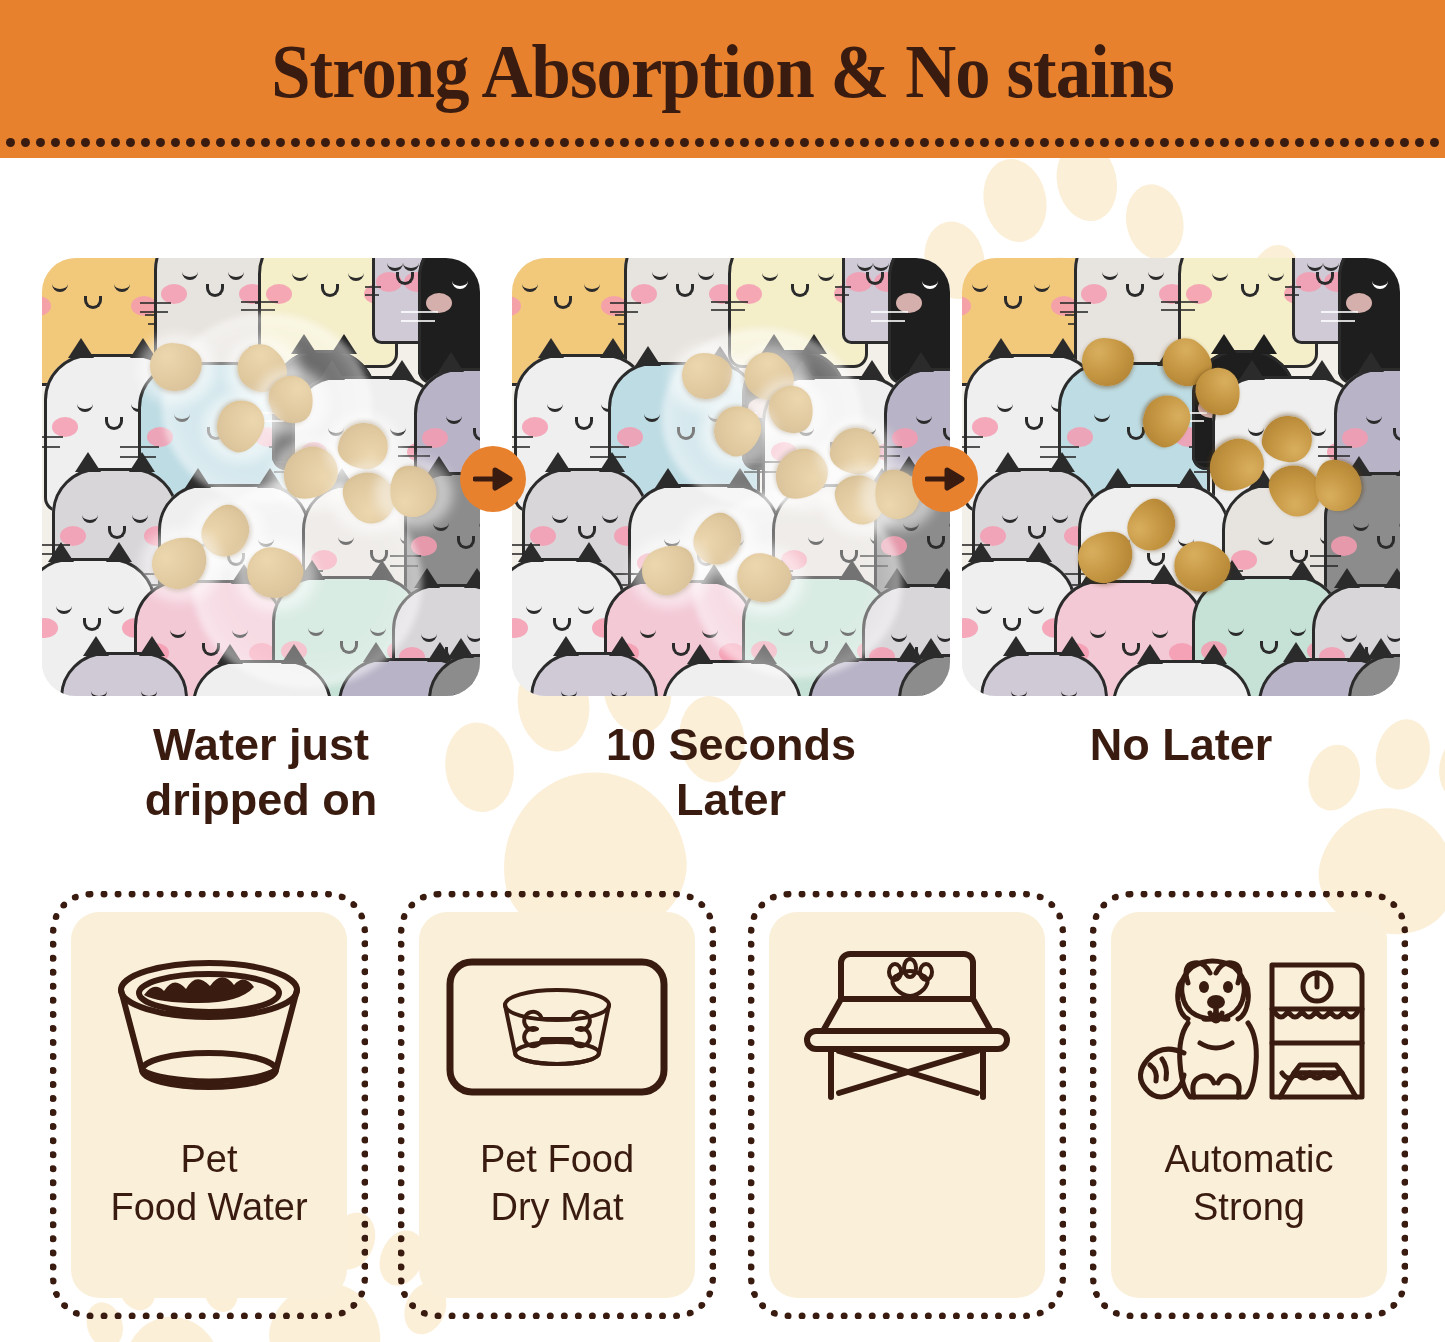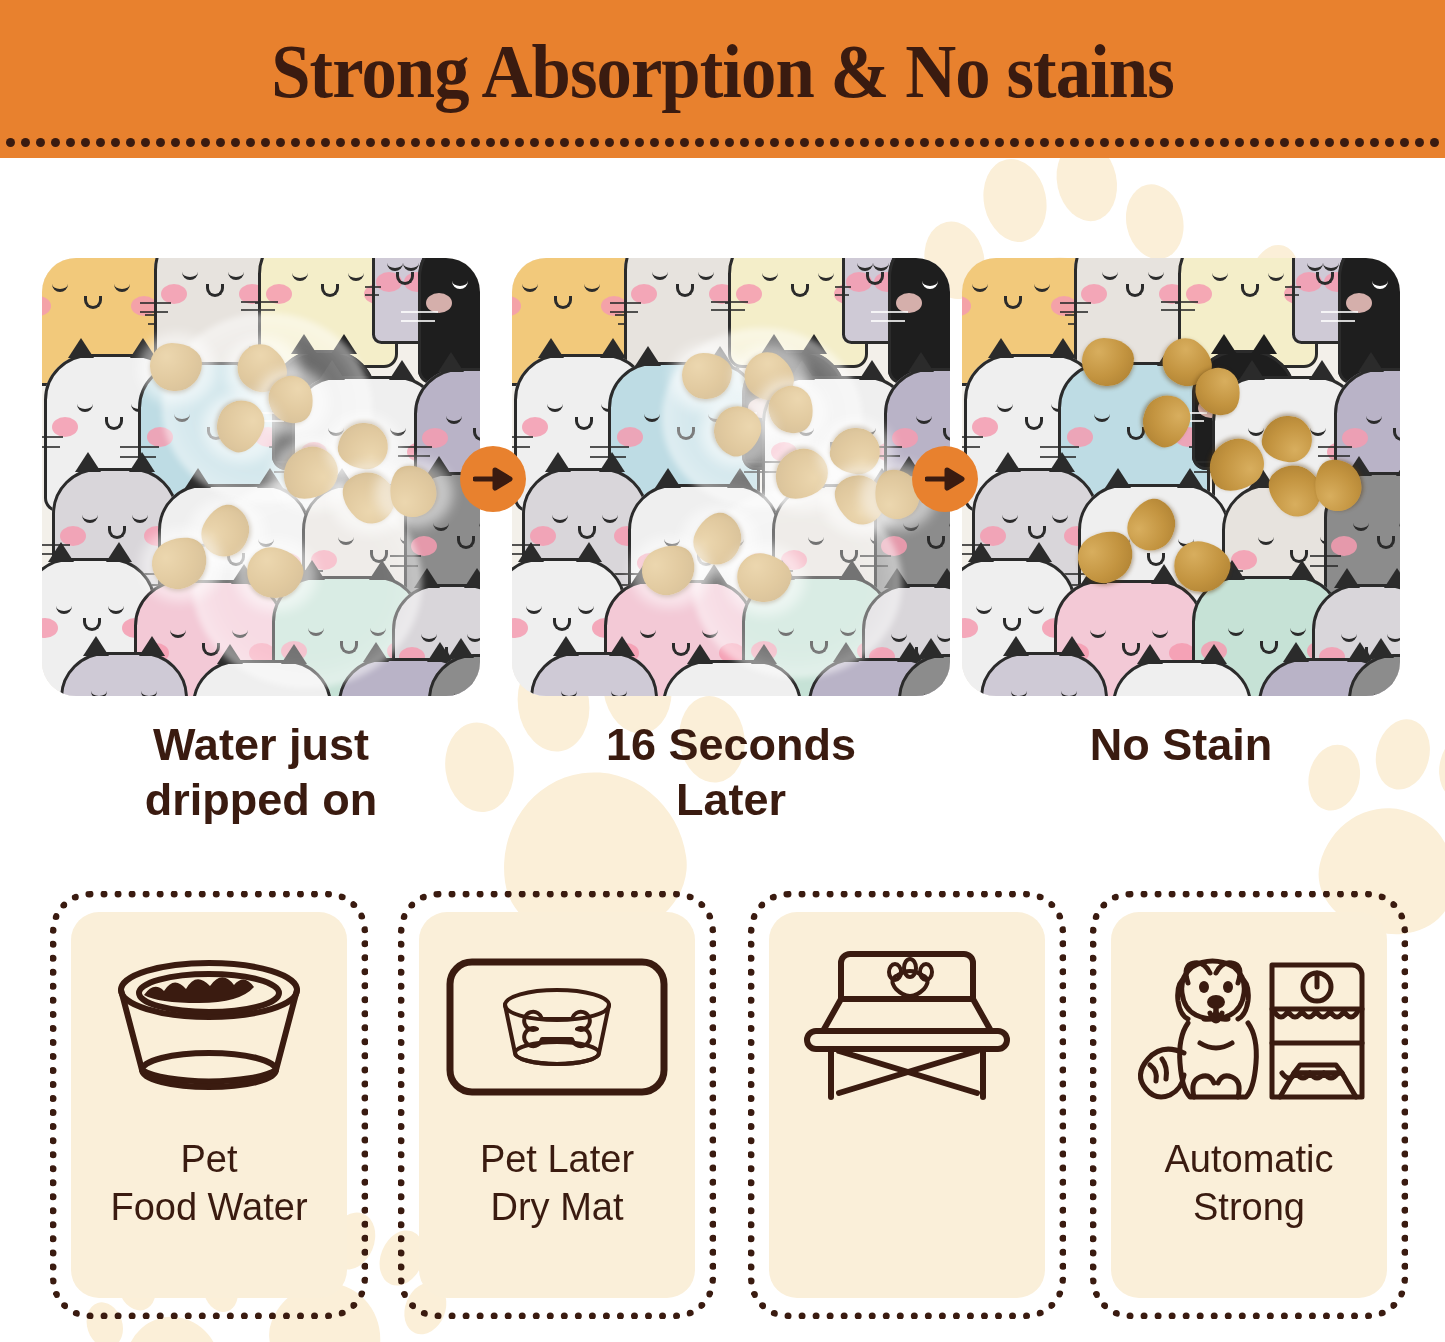--- a/index.html
+++ b/index.html
@@ -1098,23 +1098,23 @@
         <div class="kibble" style="left: 306px; top: 208px; width: 54px; height: 48px; transform: rotate(222deg);"></div>
         <div class="kibble" style="left: 350px; top: 204px; width: 52px; height: 46px; transform: rotate(259deg);"></div>
         <div class="kibble" style="left: 164px; top: 244px; width: 52px; height: 46px; transform: rotate(296deg);"></div>
         <div class="kibble" style="left: 116px; top: 274px; width: 56px; height: 50px; transform: rotate(333deg);"></div>
         <div class="kibble" style="left: 212px; top: 284px; width: 56px; height: 50px; transform: rotate(10deg);"></div>
       </div>
   </div>
 
   <div class="caption c1">Water just
 dripped on</div>
-  <div class="caption c2">16 Seconds
+  <div class="caption c2">10 Seconds
 Later</div>
-  <div class="caption c3">No Stain</div>
+  <div class="caption c3">No Later</div>
 </div>
 
 <div id="cards">
 
   <div class="card k1">
     <div class="card-inner">
       <div class="card-icon">
         <svg width="210" height="150" viewBox="0 0 210 150" aria-hidden="true">
           <g fill="none" stroke="#3A1B10" stroke-width="6" stroke-linejoin="round" stroke-linecap="round">
             <ellipse cx="105" cy="38" rx="88" ry="27"></ellipse>
@@ -1136,21 +1136,21 @@
         <svg width="224" height="140" viewBox="0 0 224 140" aria-hidden="true">
           <g fill="none" stroke="#3A1B10" stroke-linejoin="round" stroke-linecap="round">
             <rect x="5" y="5" width="214" height="130" rx="22" stroke-width="7"></rect>
             <ellipse cx="112" cy="48" rx="52" ry="15" stroke-width="4"></ellipse>
             <path d="M60 48 L70 96 a42 11 0 0 0 84 0 L164 48" stroke-width="4"></path>
             <ellipse cx="112" cy="96" rx="42" ry="11" stroke-width="4"></ellipse>
             <path d="M92 72 a9 9 0 1 1 5 -10 h30 a9 9 0 1 1 5 10 a9 9 0 1 1 -5 10 h-30 a9 9 0 1 1 -5 -10 z" stroke-width="4"></path>
           </g>
         </svg>
       </div>
-      <div class="card-label">Pet Later
+      <div class="card-label">Pet Food
 Dry Mat</div>
     </div>
   </div>
 
   <div class="card k3">
     <div class="card-inner">
       <div class="card-icon">
         <svg width="224" height="160" viewBox="0 0 224 160" aria-hidden="true">
           <g fill="none" stroke="#3A1B10" stroke-width="6" stroke-linejoin="round" stroke-linecap="round">
             <path d="M46 52 V16 a9 9 0 0 1 9 -9 h114 a9 9 0 0 1 9 9 V52"></path>

